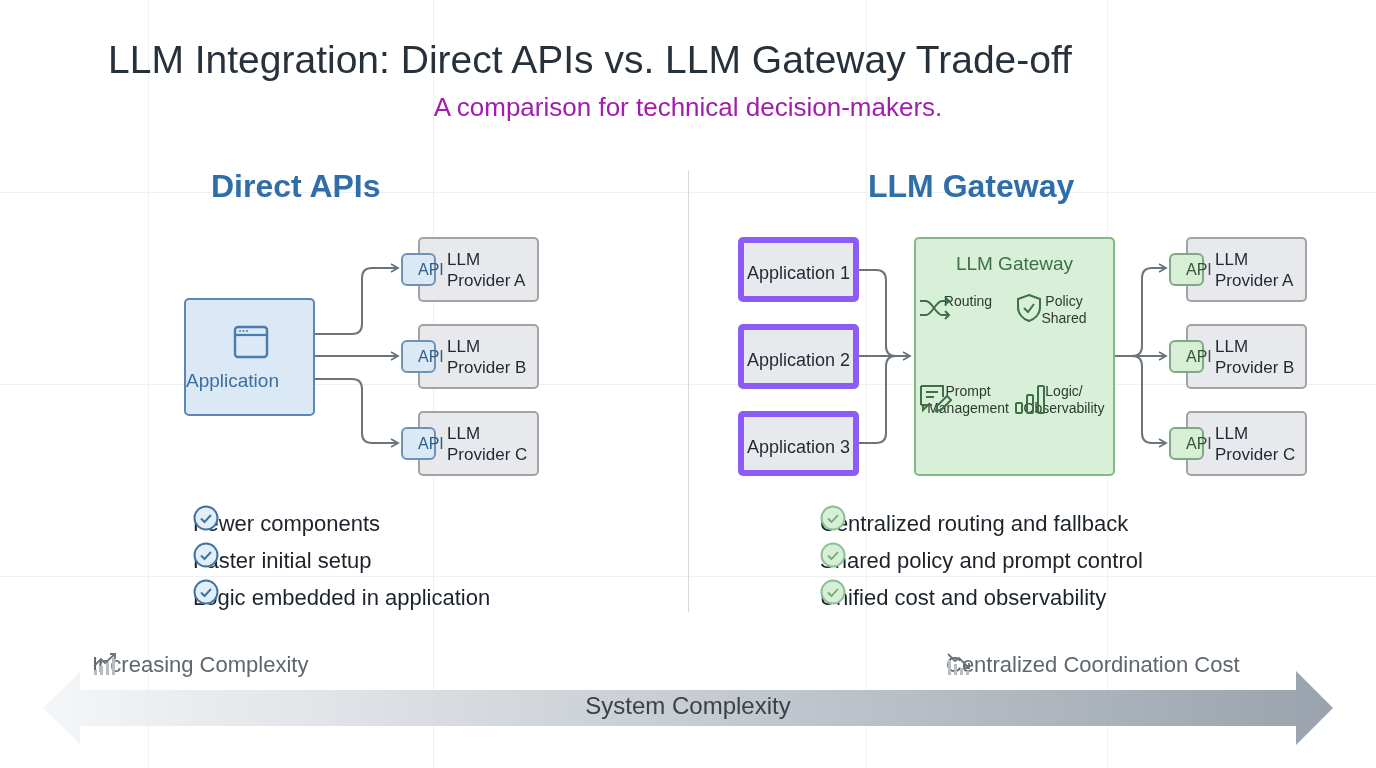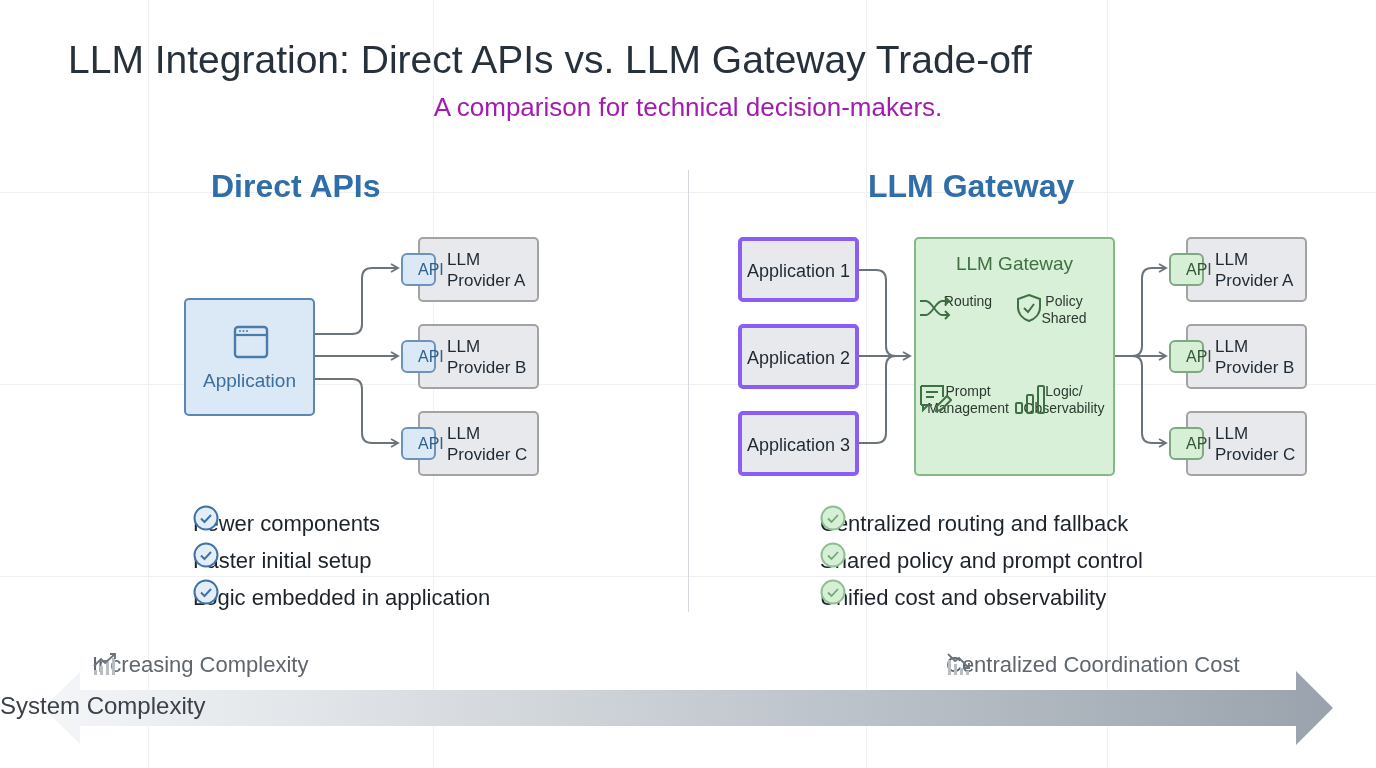--- a/index.html
+++ b/index.html
@@ -1,45 +1,45 @@
 <!DOCTYPE html>
 <html><head>
 <meta charset="utf-8">
 <style>
   html,body{margin:0;padding:0;}
   body{width:1376px;height:768px;position:relative;overflow:hidden;background:#ffffff;font-family:"Liberation Sans",sans-serif;color:#1f2933;}
   .grid-v{position:absolute;top:0;bottom:0;width:1px;background:#eef0f2;}
   .grid-h{position:absolute;left:0;right:0;height:1px;background:#eef0f2;}
-  .title{position:absolute;left:0;width:1100px;top:38px;text-align:center;font-size:39px;color:#27313b;}
+  .title{position:absolute;left:0;width:1100px;top:38px;text-align:center;font-size:39px;color:#27313b;padding-left:40px;}
   .subtitle{position:absolute;left:0;width:1376px;top:92px;text-align:center;font-size:26px;color:#a21caf;}
   .section-title{position:absolute;top:168px;font-size:32px;font-weight:bold;color:#2f6ea8;text-align:left;}
   .divider{position:absolute;left:688px;top:170px;width:1px;height:442px;background:#d5d9dd;}
   svg{position:absolute;left:0;top:0;}
   .box{position:absolute;box-sizing:border-box;border-radius:5px;}
   .app-main{left:184px;top:298px;width:131px;height:118px;background:#dbe8f6;border:2px solid #5c87b2;}
-  .app-main .lbl{position:absolute;left:0;right:0;top:70px;text-align:center;font-size:19px;color:#3b6f9f;}
+  .app-main .lbl{position:absolute;left:0;right:0;top:70px;font-size:19px;color:#3b6f9f;}
   .app-main .ico{position:absolute;left:48px;top:24px;}
   .prov{background:#e7e9ec;border:2px solid #a3a3a3;width:121px;height:65px;}
   .prov .lbl{position:absolute;left:27px;top:10px;font-size:17px;line-height:21px;color:#1f2933;}
   .api{position:absolute;box-sizing:border-box;width:35px;height:33px;border-radius:6px;font-size:16px;line-height:30px;text-align:center;padding-left:15px;}
   .api.blue{background:#dbe8f6;border:2px solid #6f93b8;color:#2f5f8d;}
   .api.green{background:#d6efd5;border:2px solid #7fa983;color:#35553a;}
-  .app-g{background:#e7e9ec;border:4px solid #8b5cf6;width:121px;height:65px;}
+  .app-g{background:#e7e9ec;border:6px solid #8b5cf6;width:121px;height:65px;}
   .app-g .lbl{position:absolute;left:0;right:0;top:20px;text-align:center;font-size:18px;color:#1f2933;}
   .gateway{left:914px;top:237px;width:201px;height:239px;background:#d9f0d8;border:2px solid #84b887;}
   .gw-title{position:absolute;left:0;right:0;top:14px;text-align:center;font-size:19px;color:#3f7044;}
   .gw-item{position:absolute;width:100px;text-align:center;font-size:14px;line-height:17px;color:#2d3a30;}
   .gw-item .ico{display:block;margin:0 auto 4px auto;}
   .bullets{position:absolute;}
   .bullet{position:relative;height:37px;display:flex;align-items:center;}
   .bullet .chk{width:26px;height:26px;margin-right:14px;}
   .bullet .txt{font-size:22px;color:#1c232a;}
   .axis-note{position:absolute;top:652px;font-size:22px;color:#5f666d;display:flex;align-items:center;}
   .axis-note .ico{margin-right:8px;}
-  .axis-label{position:absolute;left:0;width:1376px;top:692px;font-size:24px;color:#3a4148;}
+  .axis-label{position:absolute;left:0;width:1376px;top:692px;text-align:center;font-size:24px;color:#3a4148;}
 </style>
 </head>
 <body>
 
 <div class="grid-v" style="left:148px"></div>
 <div class="grid-v" style="left:433px"></div>
 <div class="grid-v" style="left:866px"></div>
 <div class="grid-v" style="left:1107px"></div>
 <div class="grid-h" style="top:192px"></div>
 <div class="grid-h" style="top:384px"></div>

